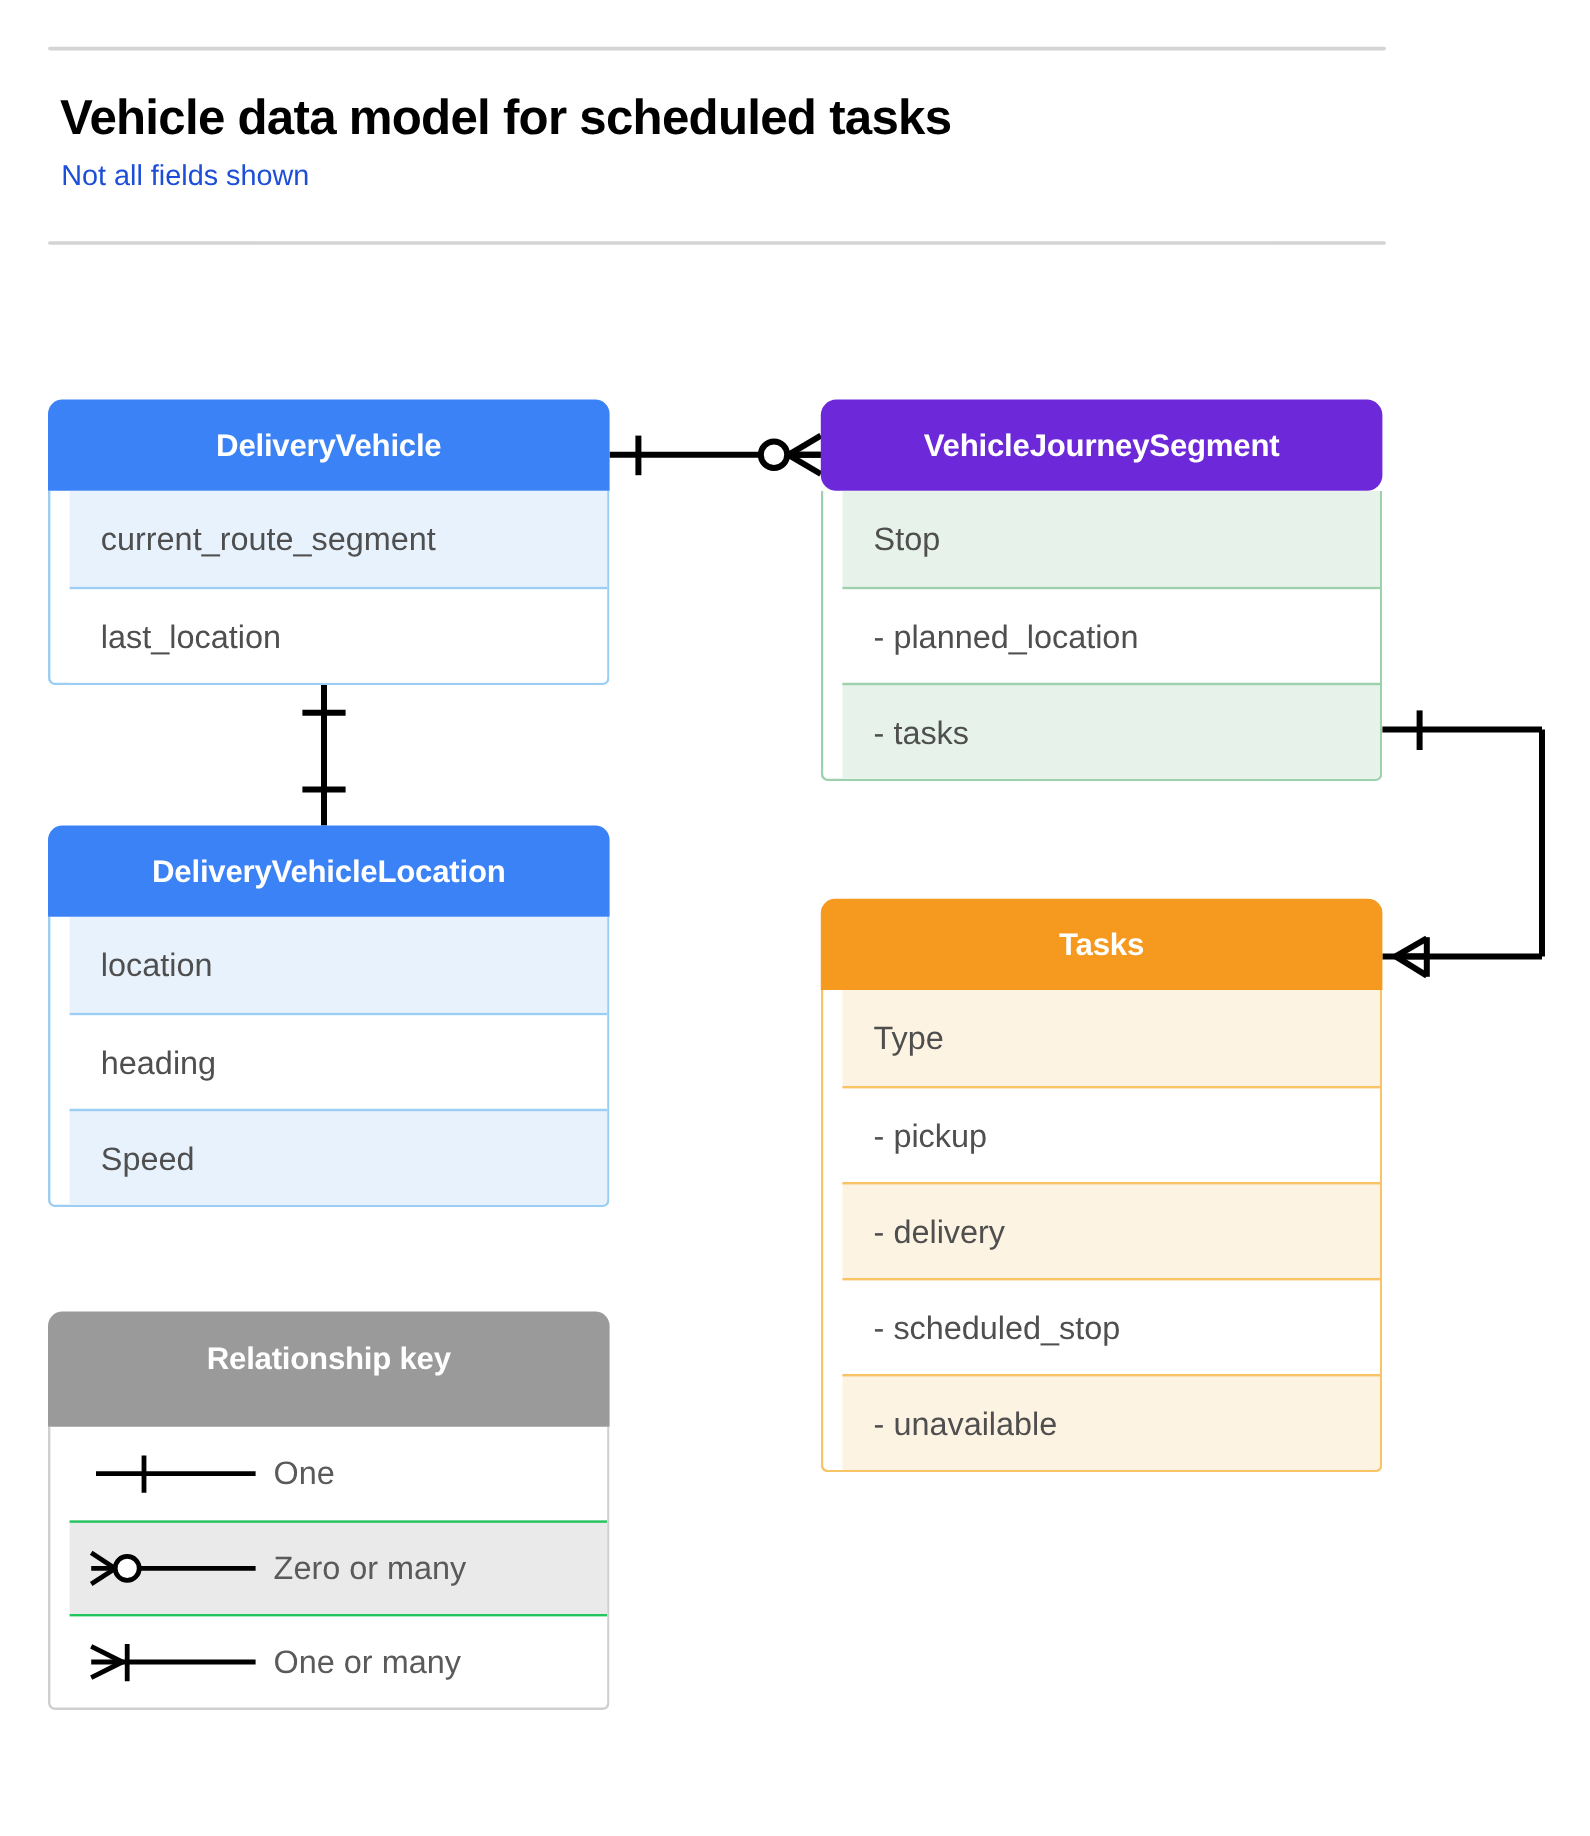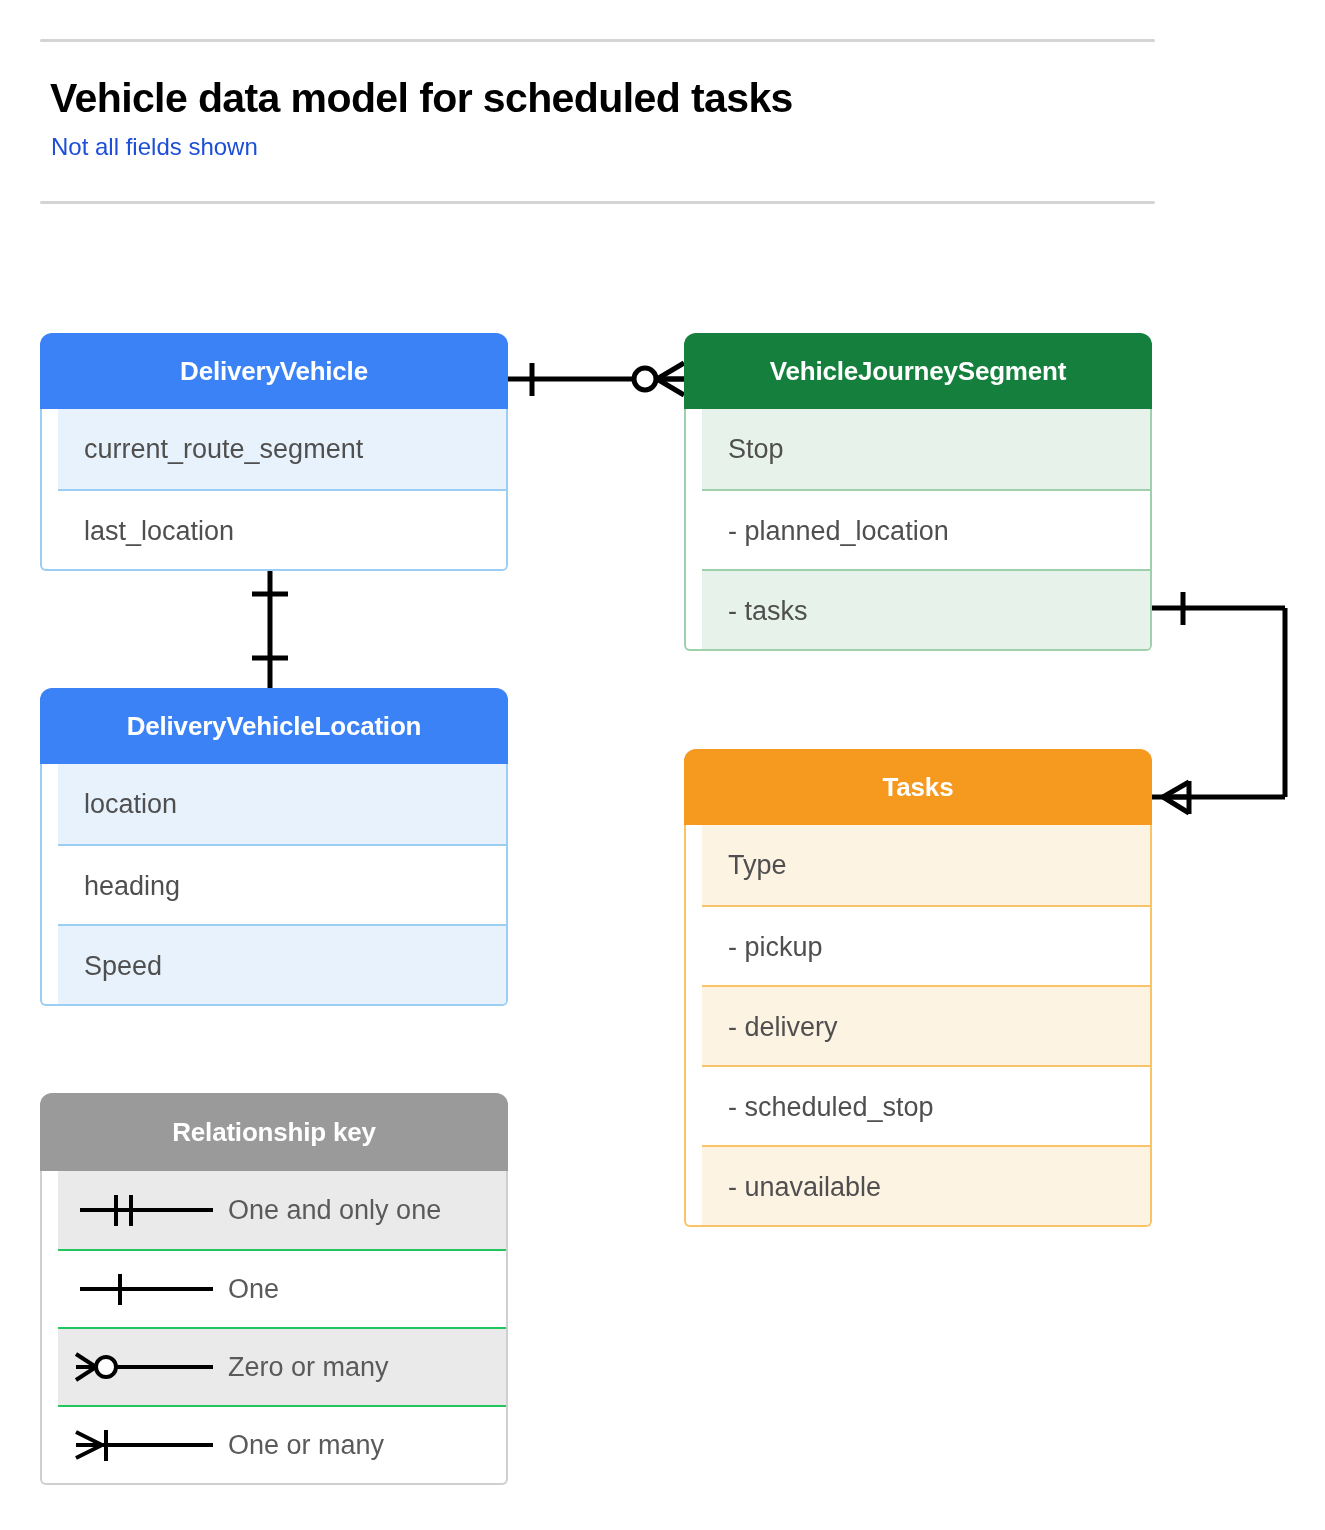--- a/index.html
+++ b/index.html
@@ -79,21 +79,21 @@
   }
   .entity-row:first-child { border-top-width: 0; }
 
   
   .t-blue .entity-header { background: #3b82f6; }
   .t-blue .entity-rows   { border-color: #9ccdf2; }
   .t-blue .entity-row    { border-top-color: #9ccdf2; background: #ffffff; }
   .t-blue .entity-row.alt{ background: #e8f2fd; }
 
   
-  .t-green .entity-header { background: #15803d; }
+  .t-green .entity-header { background: #6d28d9; border-radius: 13px; }
   .t-green .entity-rows   { border-color: #9fd0ac; }
   .t-green .entity-row    { border-top-color: #9fd0ac; background: #ffffff; }
   .t-green .entity-row.alt{ background: #e7f3ea; }
 
   
   .t-orange .entity-header { background: #f5991f; }
   .t-orange .entity-rows   { border-color: #f8c濃; border-color: #f8c465; }
   .t-orange .entity-row    { border-top-color: #f8c465; background: #ffffff; }
   .t-orange .entity-row.alt{ background: #fdf3e2; }
 
@@ -102,21 +102,21 @@
   .t-gray .entity-rows   { border-color: #cfcfcf; }
 
   
   #ent-delivery-vehicle          { left: 40px;  top: 333px;  width: 468px; }
   #ent-delivery-vehicle-location { left: 40px;  top: 688px;  width: 468px; }
   #ent-journey-segment           { left: 684px; top: 333px;  width: 468px; }
   #ent-tasks                     { left: 684px; top: 749px;  width: 468px; }
   #legend-box                    { left: 40px;  top: 1093px; width: 468px; }
 
   
-  #legend-box .entity-header { height: 78px; line-height: 78px; font-size: 26px; }
+  #legend-box .entity-header { height: 96px; line-height: 78px; font-size: 26px; }
   .legend-row {
     position: relative;
     height: 78px;
     border-top: 2px solid #22c55e;
     display: flex;
     align-items: center;
   }
   .legend-row:first-child { border-top: 0; }
   .legend-row.alt { background: #eaeaea; }
   .legend-glyph { width: 170px; height: 78px; flex: 0 0 170px; }
@@ -208,30 +208,20 @@
       <div class="entity-row alt">-  delivery</div>
       <div class="entity-row">-  scheduled_stop</div>
       <div class="entity-row alt">-  unavailable</div>
     </div>
   </div>
 
   <div class="entity t-gray" id="legend-box">
     <div class="entity-header">Relationship key</div>
     <div class="entity-rows">
 
-      <div class="legend-row alt">
-        <svg class="legend-glyph" viewBox="0 0 170 78">
-          <g stroke="#000" stroke-width="4" fill="none">
-            <line x1="22" y1="39" x2="155" y2="39"></line>
-            <line x1="58" y1="24" x2="58" y2="55"></line>
-            <line x1="73" y1="24" x2="73" y2="55"></line>
-          </g>
-        </svg>
-        <span class="legend-label">One and only one</span>
-      </div>
 
       <div class="legend-row">
         <svg class="legend-glyph" viewBox="0 0 170 78">
           <g stroke="#000" stroke-width="4" fill="none">
             <line x1="22" y1="39" x2="155" y2="39"></line>
             <line x1="62" y1="24" x2="62" y2="55"></line>
           </g>
         </svg>
         <span class="legend-label">One</span>
       </div>

